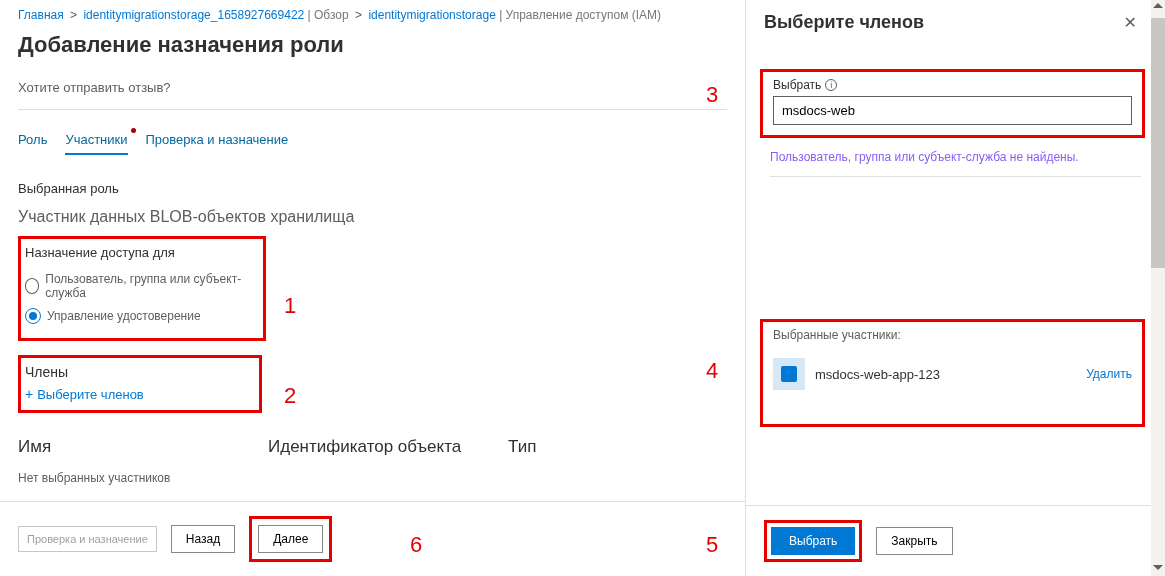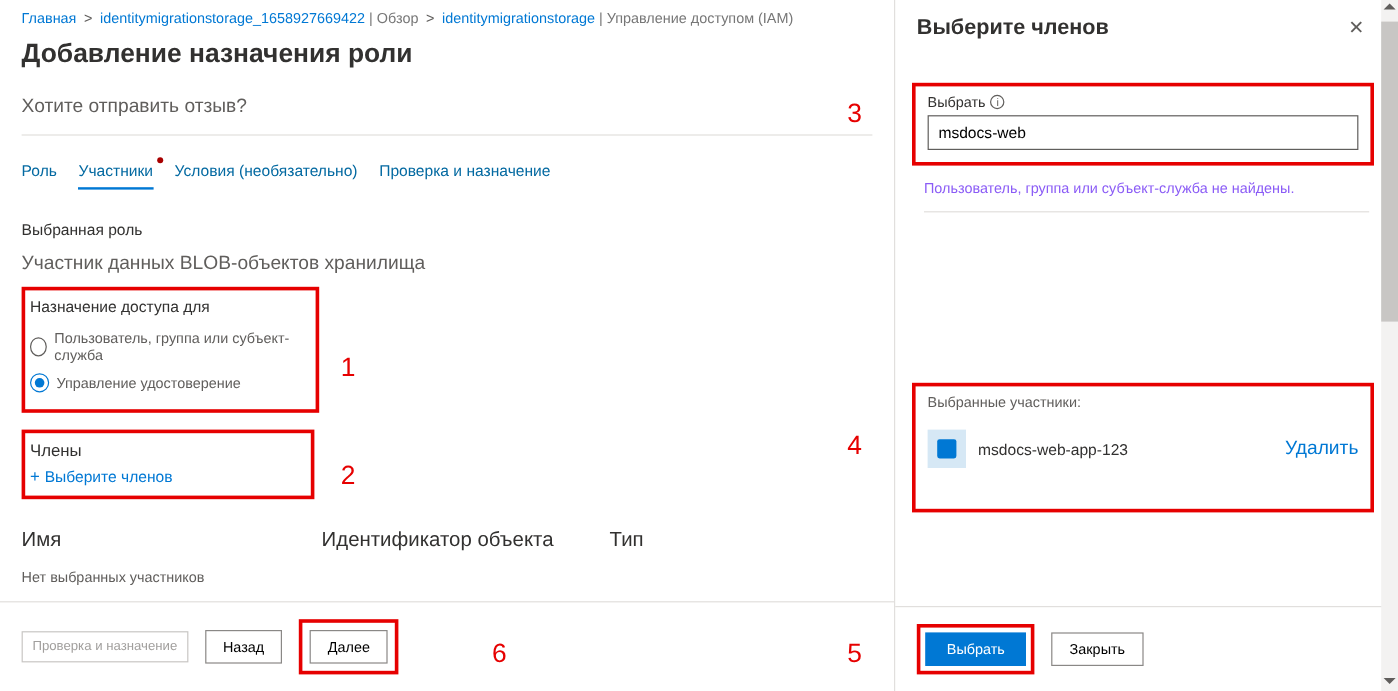--- a/index.html
+++ b/index.html
@@ -38,21 +38,21 @@
       color: #777;
     }
     .page-title {
       font-size: 22px;
       font-weight: 600;
       color: #323130;
       margin: 4px 0 16px 0;
     }
     .feedback-link {
       color: #605e5c;
-      font-size: 16px;
+      font-size: 13px;
       padding: 6px 0 14px 0;
       border-bottom: 1px solid #e1dfdd;
       margin-right: 18px;
     }
     .tabs {
       display: flex;
       gap: 18px;
       margin-top: 22px;
       font-size: 13px;
     }
@@ -319,21 +319,21 @@
       height: 16px;
       background: #0078d4;
       border-radius: 2px;
     }
     .member-name {
       flex: 1;
       font-size: 13px;
     }
     .delete-link {
       color: #0078d4;
-      font-size: 16px;
+      font-size: 12px;
       cursor: pointer;
     }
     .right-bottom {
       position: absolute;
       bottom: 0;
       left: 0;
       width: 406px;
       border-top: 1px solid #e1dfdd;
       padding: 14px 18px;
       display: flex;
@@ -372,21 +372,20 @@
   <h1 class="page-title">Добавление назначения роли</h1>
 
   <div class="feedback-link">Хотите отправить отзыв?</div>
 
   <div class="tabs">
     <div class="tab">Роль</div>
     <div class="tab active">
       <span>Участники</span>
       <span class="dot"></span>
     </div>
-    <div class="tab">Условия (необязательно)</div>
     <div class="tab">Проверка и назначение</div>
   </div>
 
   <div class="section-label">Выбранная роль</div>
   <div class="role-value">Участник данных BLOB-объектов хранилища</div>
 
   <div class="red-box assign-box">
     <div class="assign-title">Назначение доступа для</div>
     <div class="radio-row">
       <span class="radio"></span>

